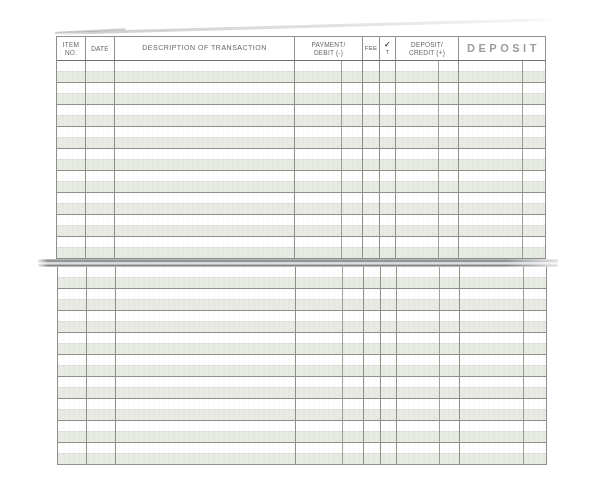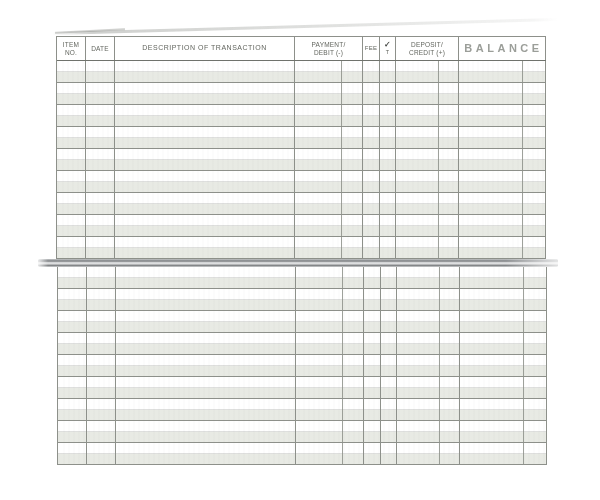--- a/index.html
+++ b/index.html
@@ -112,21 +112,21 @@
         </div>
         <div class="hcell check" style="width: 16px;">
           <span class="glyph-check">✓</span>
           <span class="sub-t">T</span>
         </div>
         <div class="hcell deposit" style="width: 63px;">
           <span>DEPOSIT/</span>
           <span>CREDIT (+)</span>
         </div>
         <div class="hcell balance" style="width: 87px;">
-          <span>BALANCE</span>
+          <span>DEPOSIT</span>
         </div>
       </div>
       <div class="row">
         <div class="cell" style="width: 29px;"></div>
         <div class="cell" style="width: 29px;"></div>
         <div class="cell" style="width: 180px;"></div>
         <div class="cell" style="width: 68px;">
           <div class="cents" style="left: 46px;"></div>
         </div>
         <div class="cell" style="width: 17px;"></div>

